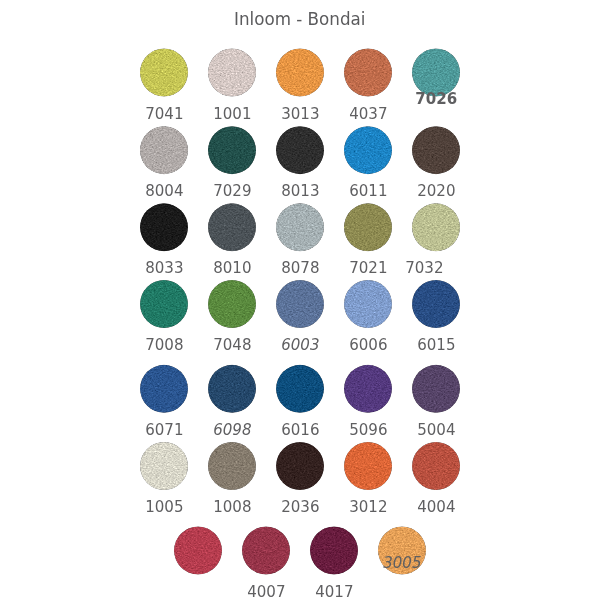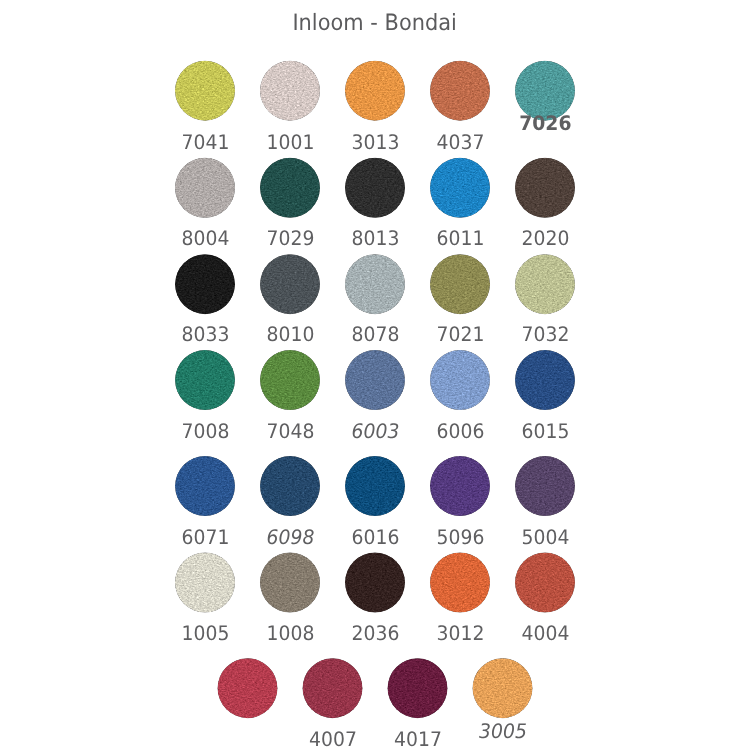--- a/index.html
+++ b/index.html
@@ -114,21 +114,21 @@
       </div>
       <div class="swatch" style="left: 208px; top: 203.3px;">
         <div class="label"><span>8010</span></div>
       </div>
       <div class="swatch" style="left: 276px; top: 203.3px;">
         <div class="label"><span>8078</span></div>
       </div>
       <div class="swatch" style="left: 344px; top: 203.3px;">
         <div class="label"><span>7021</span></div>
       </div>
-      <div class="swatch" style="left: 412px; top: 203.3px;">
+      <div class="swatch" style="left: 400px; top: 203.3px;">
         <div class="label"><span>7032</span></div>
       </div>
       <div class="swatch" style="left: 140px; top: 280px;">
         <div class="label"><span>7008</span></div>
       </div>
       <div class="swatch" style="left: 208px; top: 280px;">
         <div class="label"><span>7048</span></div>
       </div>
       <div class="swatch" style="left: 276px; top: 280px; font-style: italic;">
         <div class="label"><span>6003</span></div>
@@ -171,17 +171,17 @@
       </div>
       <div class="swatch" style="left: 174px; top: 549px;">
         <div class="label"><span>4011</span></div>
       </div>
       <div class="swatch" style="left: 242px; top: 526.5px;">
         <div class="label"><span>4007</span></div>
       </div>
       <div class="swatch" style="left: 310px; top: 526.5px;">
         <div class="label"><span>4017</span></div>
       </div>
-      <div class="swatch" style="left: 378px; top: 520px; font-style: italic;">
+      <div class="swatch" style="left: 378px; top: 498px; font-style: italic;">
         <div class="label"><span>3005</span></div>
       </div>
     </div>
 </div>
 
 </body></html>

